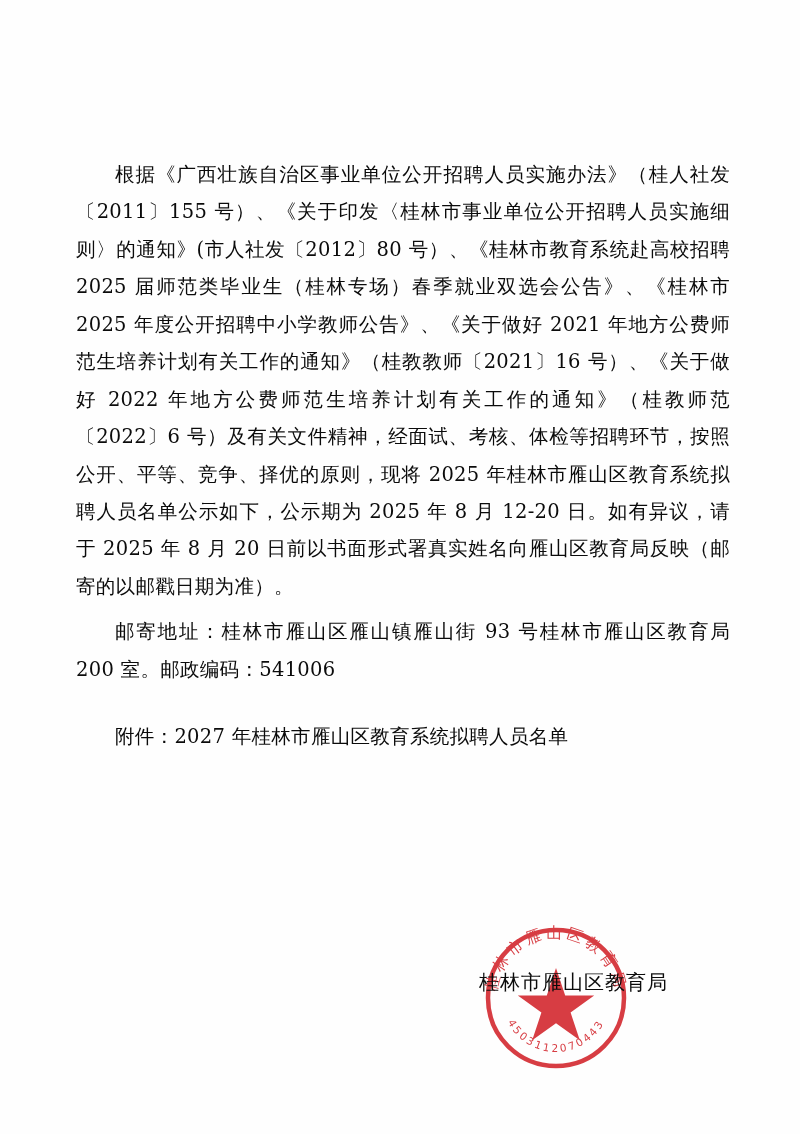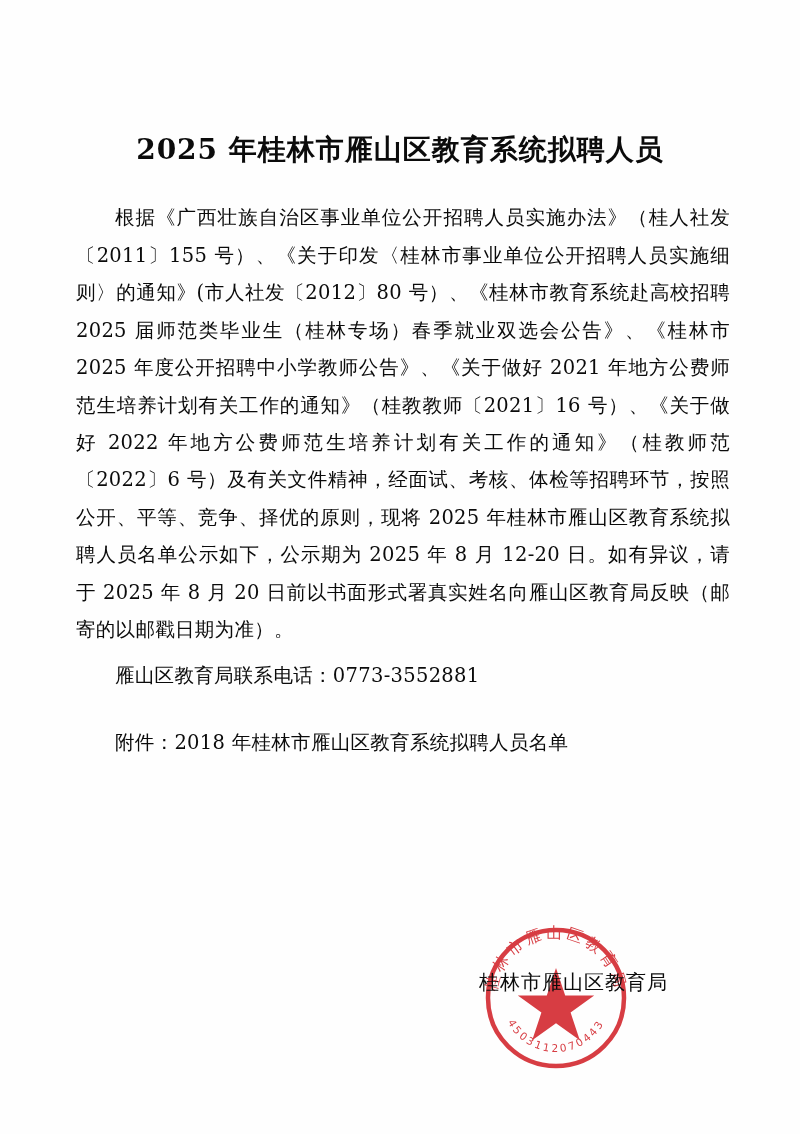--- a/index.html
+++ b/index.html
@@ -78,27 +78,26 @@
     pointer-events: none;
   }
   .seal svg { display: block; }
 </style>
 </head>
 <body>
 
 <div class="page">
 
   <h1 class="doc-title">
-    <span>2025 年桂林市雁山区教育系统拟聘人员</span>
   </h1>
 
   <div class="body-block">
     <p class="para indent">根据《广西壮族自治区事业单位公开招聘人员实施办法》（桂人社发〔2011〕155 号）、《关于印发〈桂林市事业单位公开招聘人员实施细则〉的通知》(市人社发〔2012〕80 号）、《桂林市教育系统赴高校招聘 2025 届师范类毕业生（桂林专场）春季就业双选会公告》、《桂林市 2025 年度公开招聘中小学教师公告》、《关于做好 2021 年地方公费师范生培养计划有关工作的通知》（桂教教师〔2021〕16 号）、《关于做好 2022 年地方公费师范生培养计划有关工作的通知》（桂教师范〔2022〕6 号）及有关文件精神，经面试、考核、体检等招聘环节，按照公开、平等、竞争、择优的原则，现将 2025 年桂林市雁山区教育系统拟聘人员名单公示如下，公示期为 2025 年 8 月 12-20 日。如有异议，请于 2025 年 8 月 20 日前以书面形式署真实姓名向雁山区教育局反映（邮寄的以邮戳日期为准）。</p>
-    <p class="para indent">雁山区教育局联系电话：0773-3552881</p>
-    <p class="para indent attachment">附件：2018 年桂林市雁山区教育系统拟聘人员名单</p>
+    <p class="para indent">邮寄地址：桂林市雁山区雁山镇雁山街 93 号桂林市雁山区教育局 200 室。邮政编码：541006</p>
+    <p class="para indent attachment">附件：2027 年桂林市雁山区教育系统拟聘人员名单</p>
   </div>
 
   <div class="seal">
     <svg width="172" height="172" viewBox="0 0 172 172" xmlns="http://www.w3.org/2000/svg">
       <defs>
         <path id="arcTop" d="M 26,86 A 60,60 0 0 1 146,86" fill="none"></path>
         <path id="arcBottom" d="M 32,86 A 54,54 0 0 0 140,86" fill="none"></path>
       </defs>
       <g opacity="0.88">
         <circle cx="86" cy="86" r="68" fill="none" stroke="#d2232a" stroke-width="4.5"></circle>

